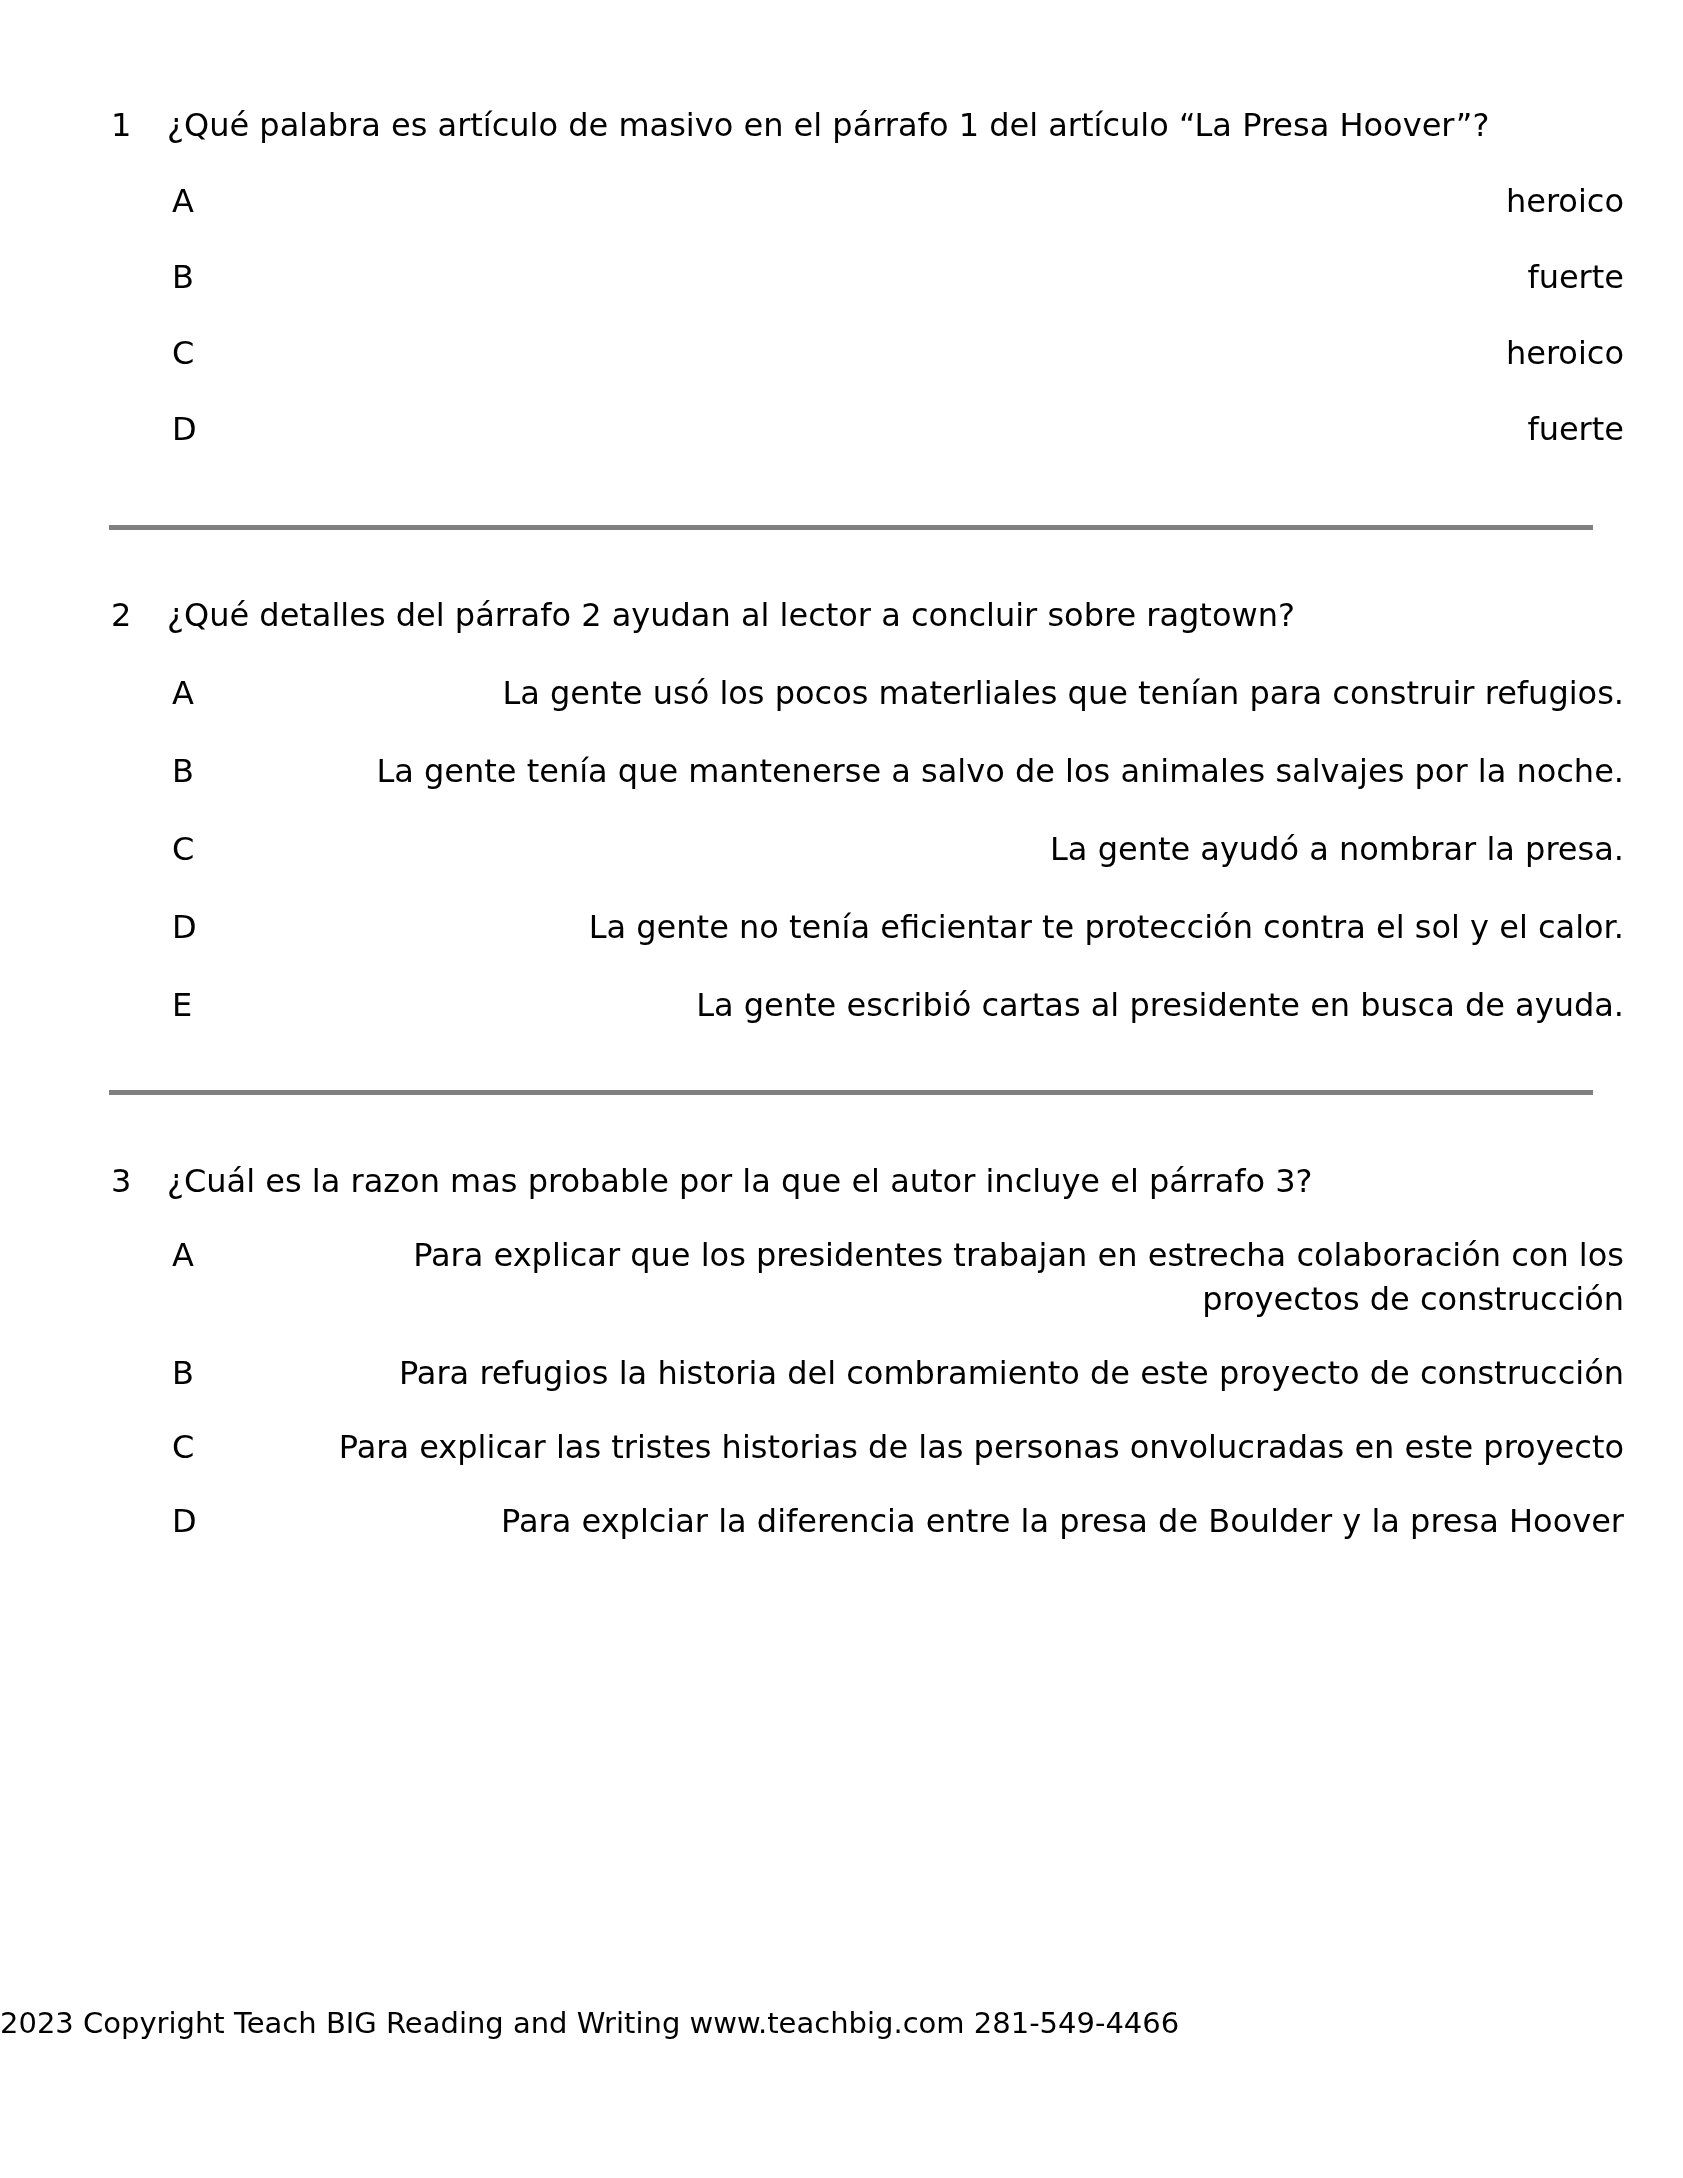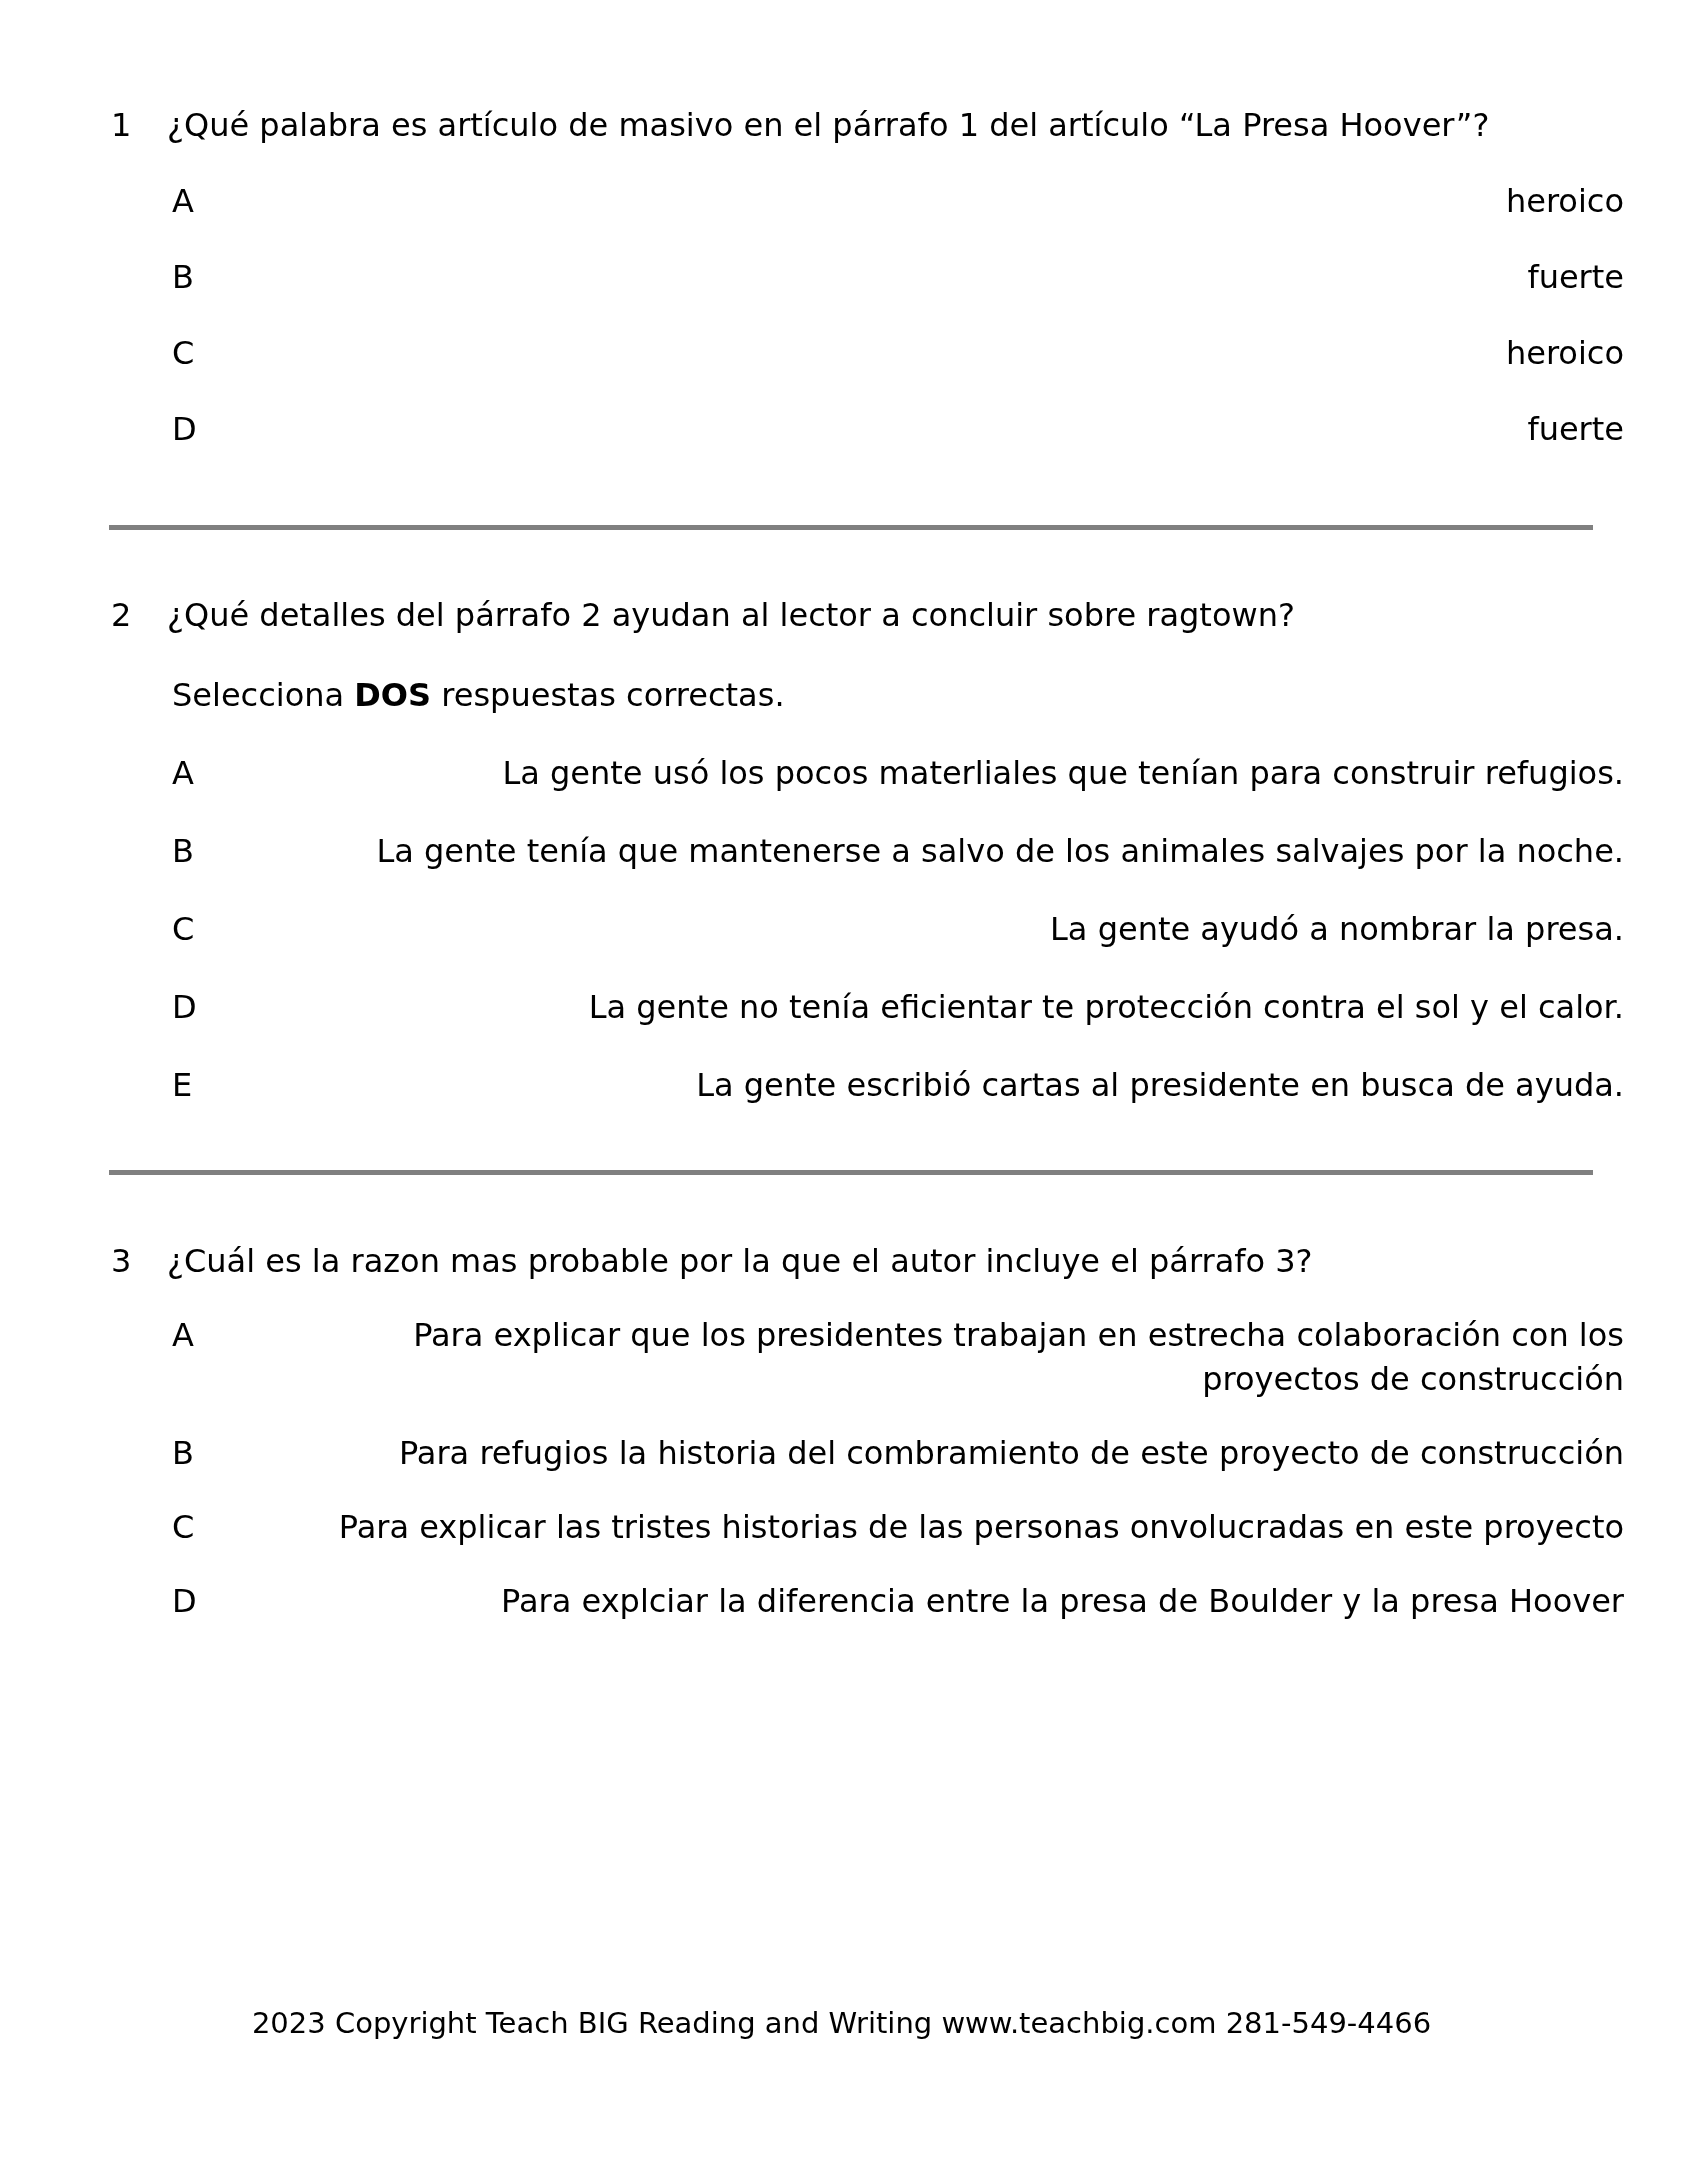--- a/index.html
+++ b/index.html
@@ -54,21 +54,20 @@
     background: var(--divider-color, #808080);
   }
   .divider-1 { margin-top: 74px; }
   .divider-2 { margin-top: 63px; }
 
   .footer {
     position: absolute;
     left: 0;
     top: 2003px;
     width: 1683px;
-    text-align: center;
     font-size: 29px;
     line-height: 40px;
   }
 </style>
 </head>
 <body>
 
 <div class="page">
 
   <section class="question q1">
@@ -96,21 +95,20 @@
     </div>
   </section>
 
   <hr class="divider divider-1">
 
   <section class="question q2">
     <div class="q-row">
       <span class="q-num">2</span>
       <p class="q-prompt">¿Qué detalles del párrafo 2 ayudan al lector a concluir sobre ragtown?</p>
     </div>
-    <p class="instruction"><span>Selecciona </span><span class="bold">DOS</span><span> respuestas correctas.</span></p>
     <div class="options">
       <div class="option">
         <span class="opt-letter">A</span>
         <span class="opt-text">La gente usó los pocos materliales que tenían para construir refugios.</span>
       </div>
       <div class="option">
         <span class="opt-letter">B</span>
         <span class="opt-text">La gente tenía que mantenerse a salvo de los animales salvajes por la noche.</span>
       </div>
       <div class="option">

